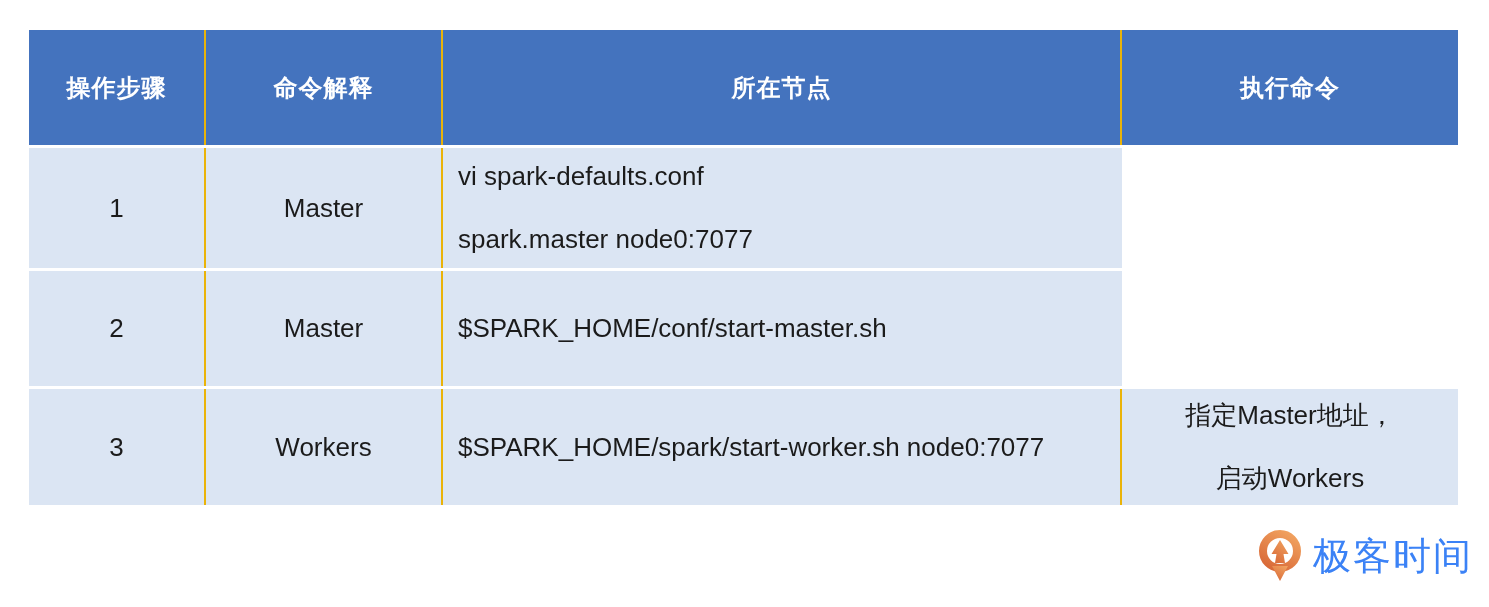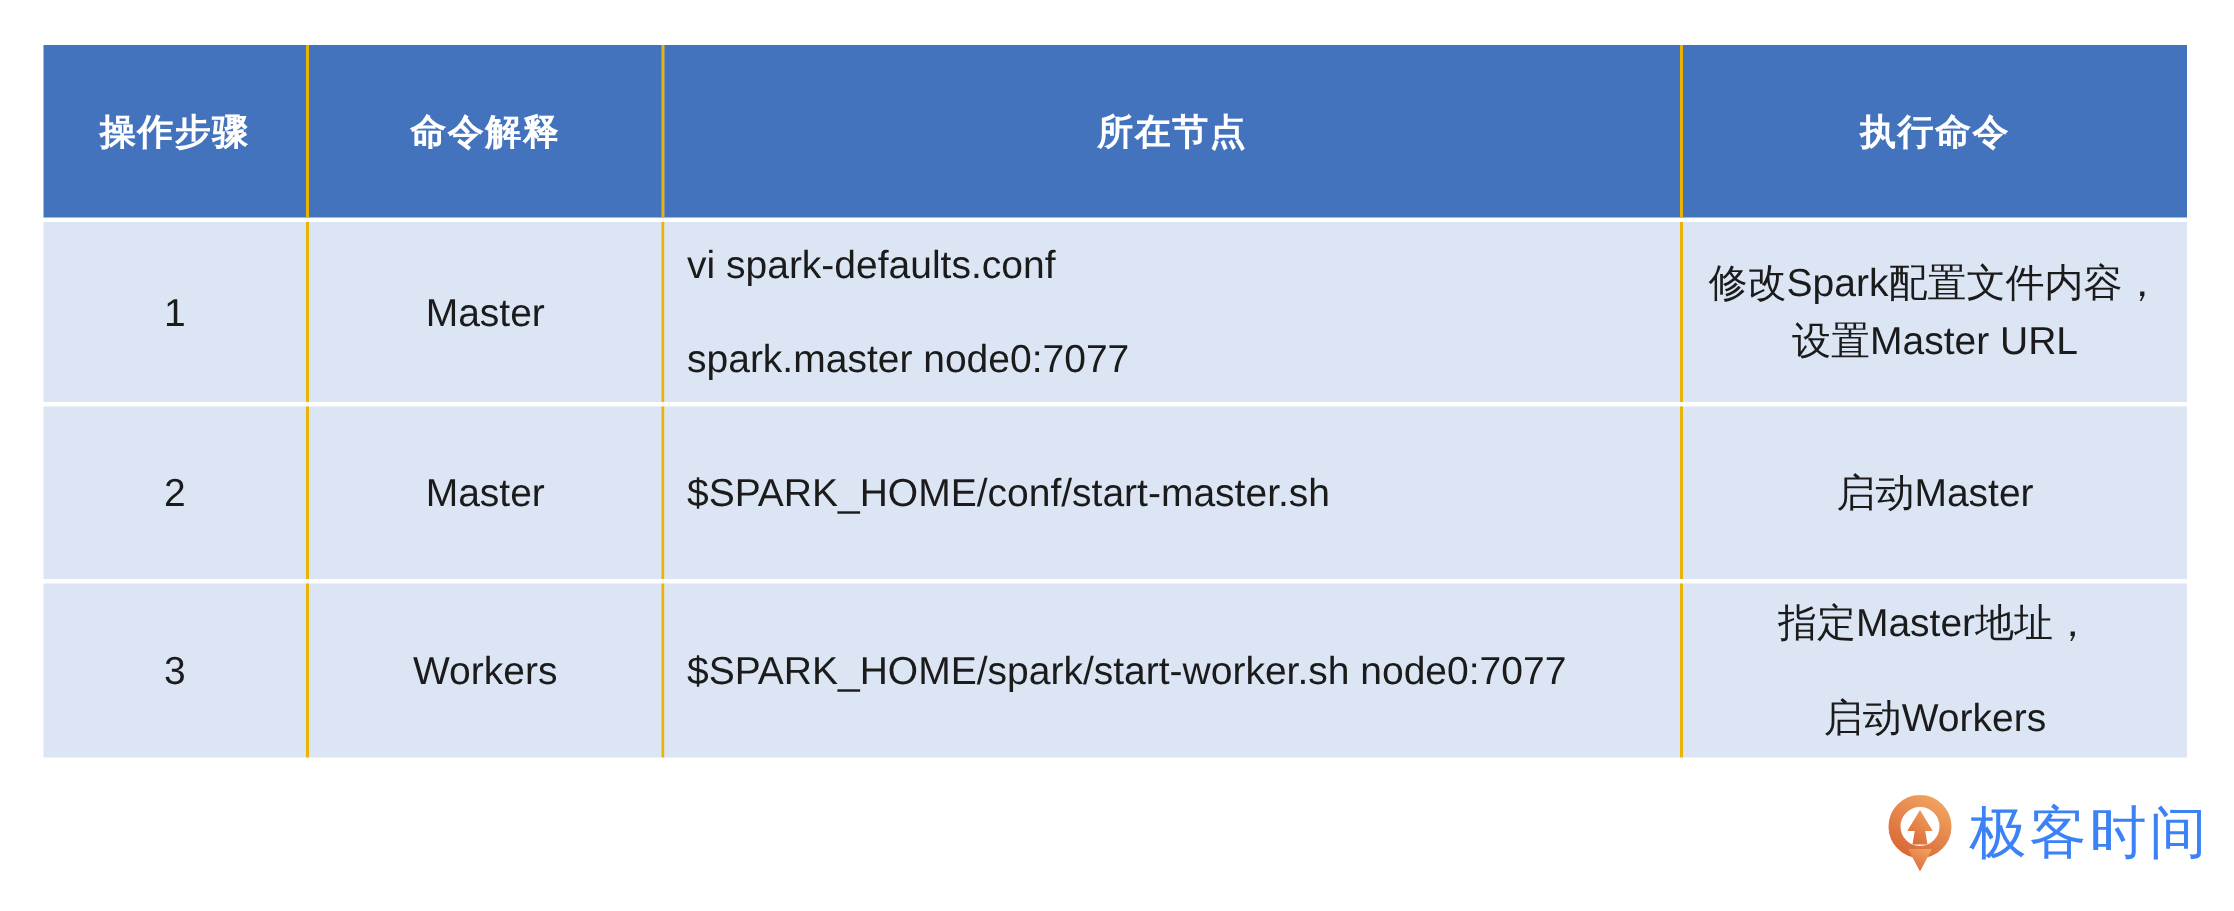--- a/index.html
+++ b/index.html
@@ -96,38 +96,31 @@
       <div class="cell c1">
         <p>1</p>
       </div>
       <div class="cell c2">
         <p>Master</p>
       </div>
       <div class="cell c3 spread">
         <p>vi spark-defaults.conf</p>
         <p>spark.master node0:7077</p>
       </div>
-      <div class="cell c4">
-        <p>修改Spark配置文件内容，</p>
-        <p>设置Master URL</p>
-      </div>
     </div>
 
     <div class="row r2">
       <div class="cell c1">
         <p>2</p>
       </div>
       <div class="cell c2">
         <p>Master</p>
       </div>
       <div class="cell c3">
         <p>$SPARK_HOME/conf/start-master.sh</p>
-      </div>
-      <div class="cell c4">
-        <p>启动Master</p>
       </div>
     </div>
 
     <div class="row r3">
       <div class="cell c1">
         <p>3</p>
       </div>
       <div class="cell c2">
         <p>Workers</p>
       </div>

